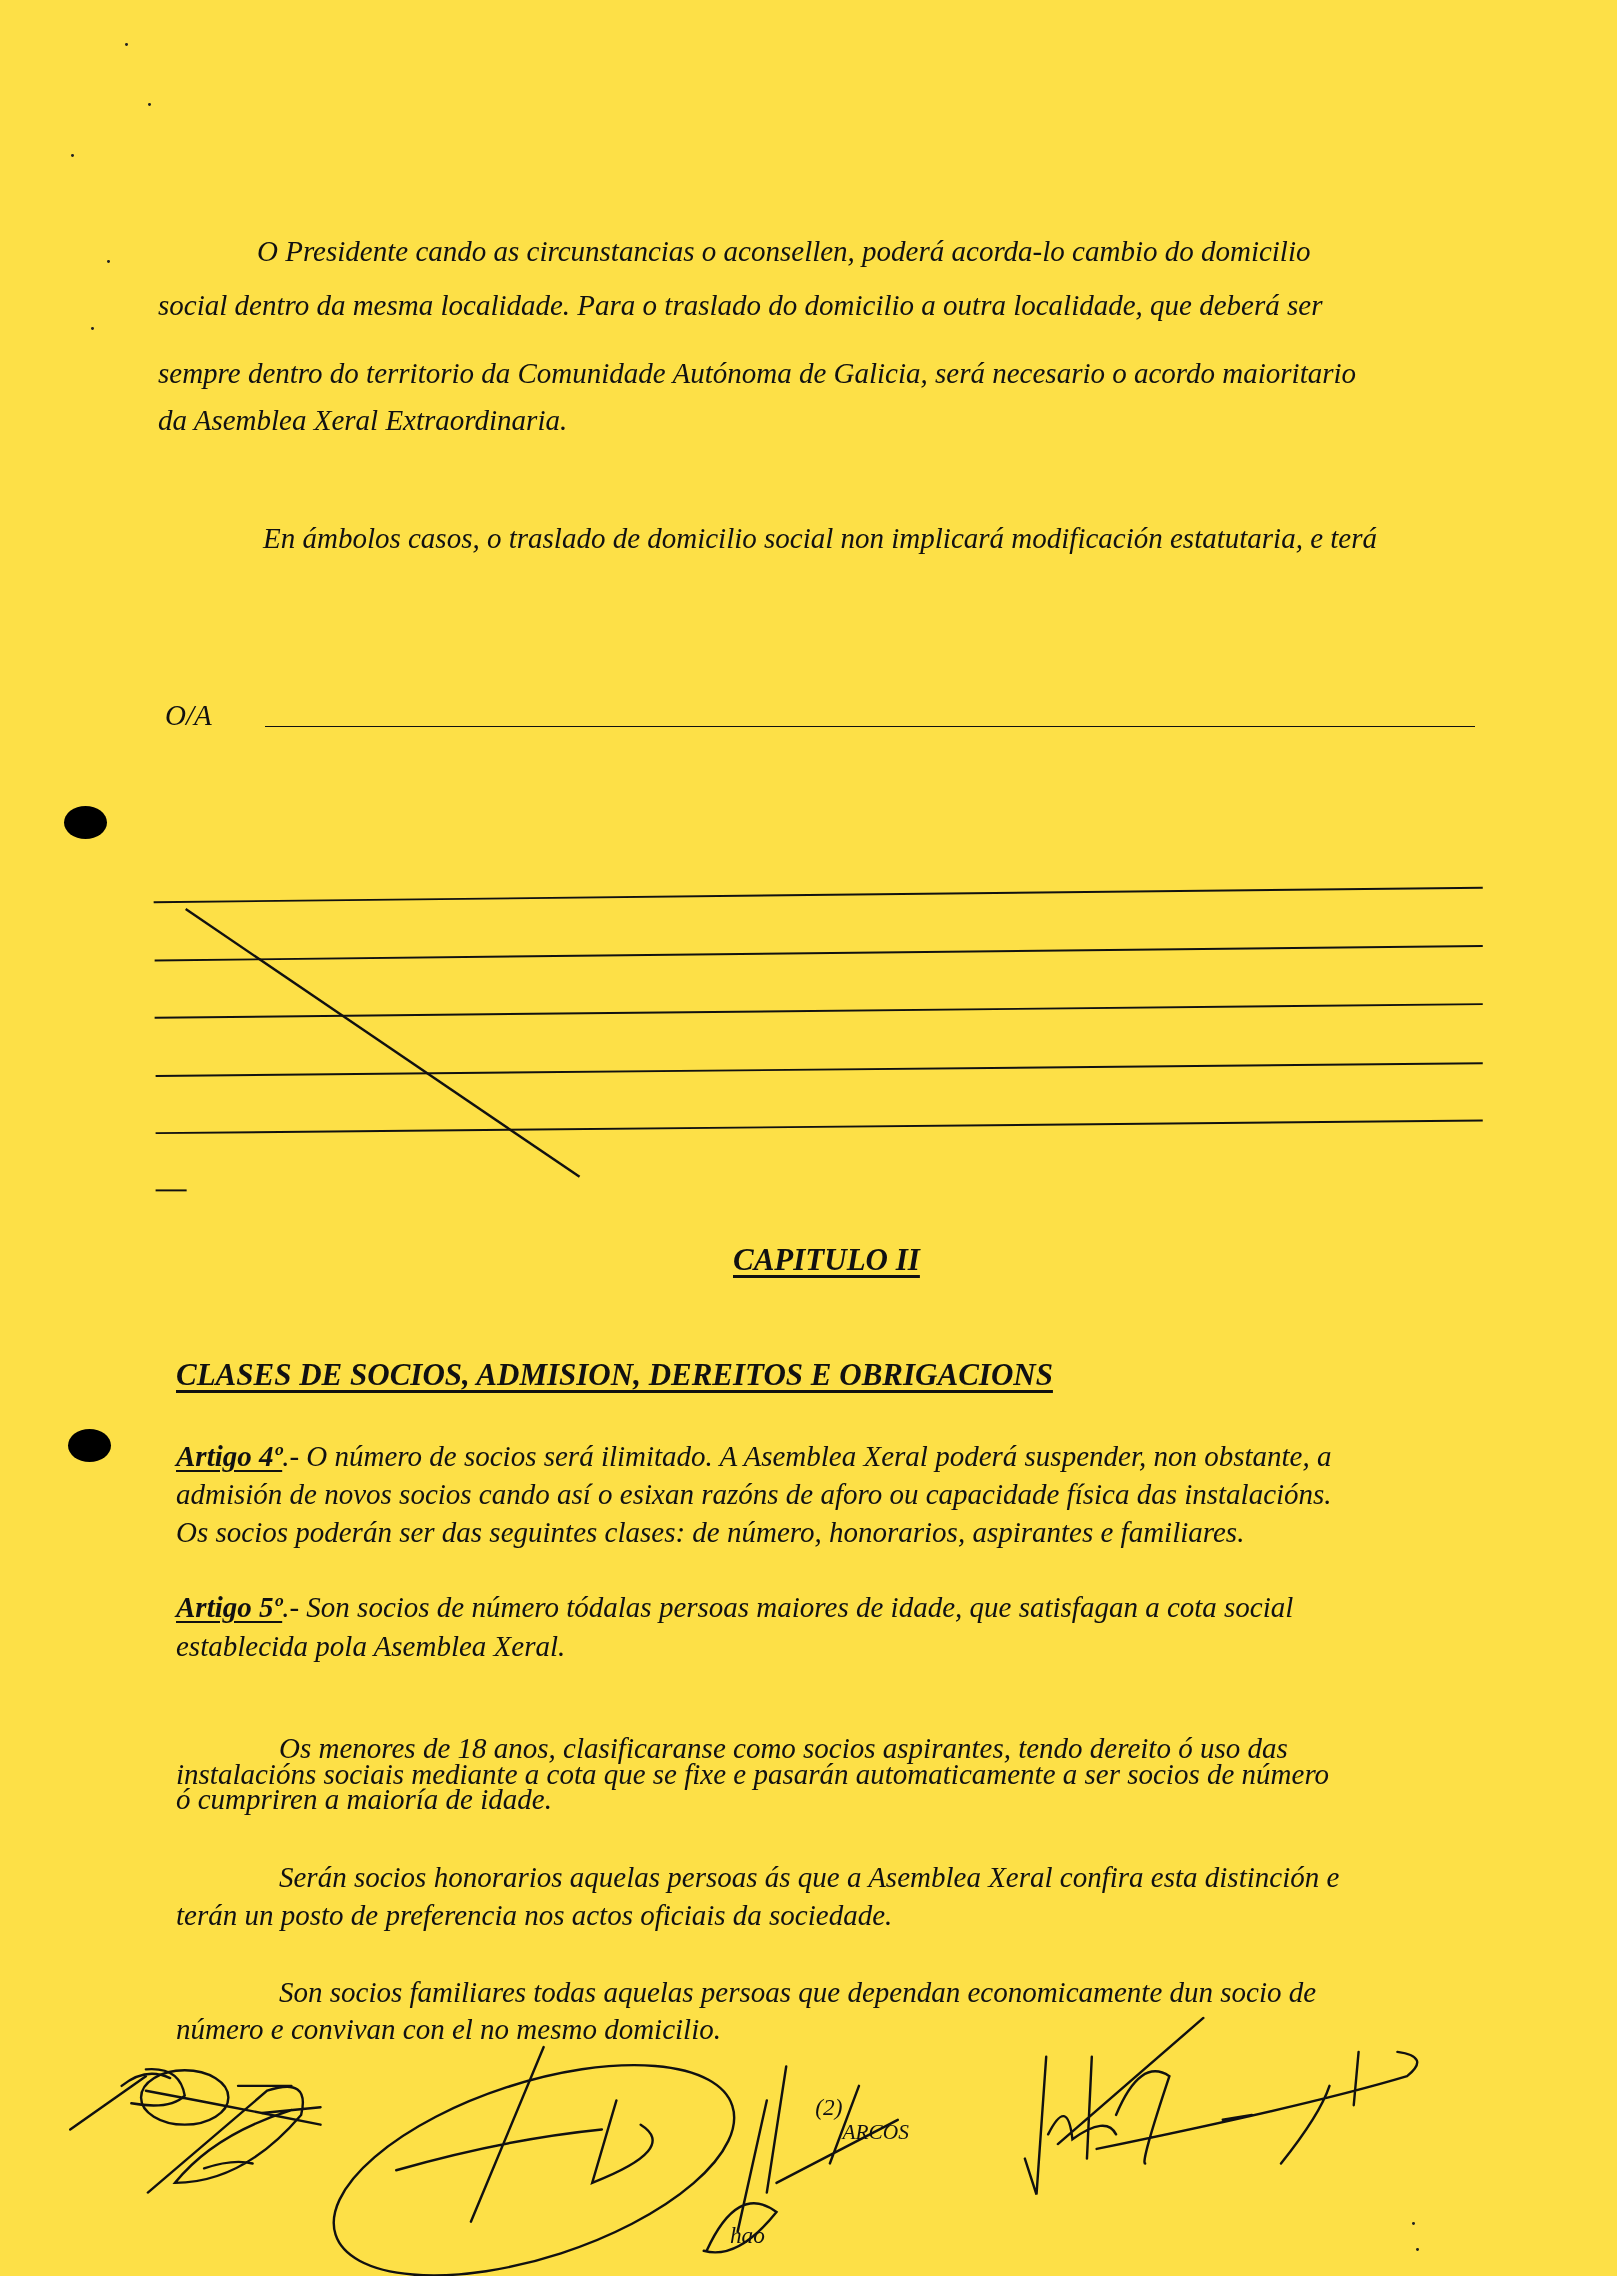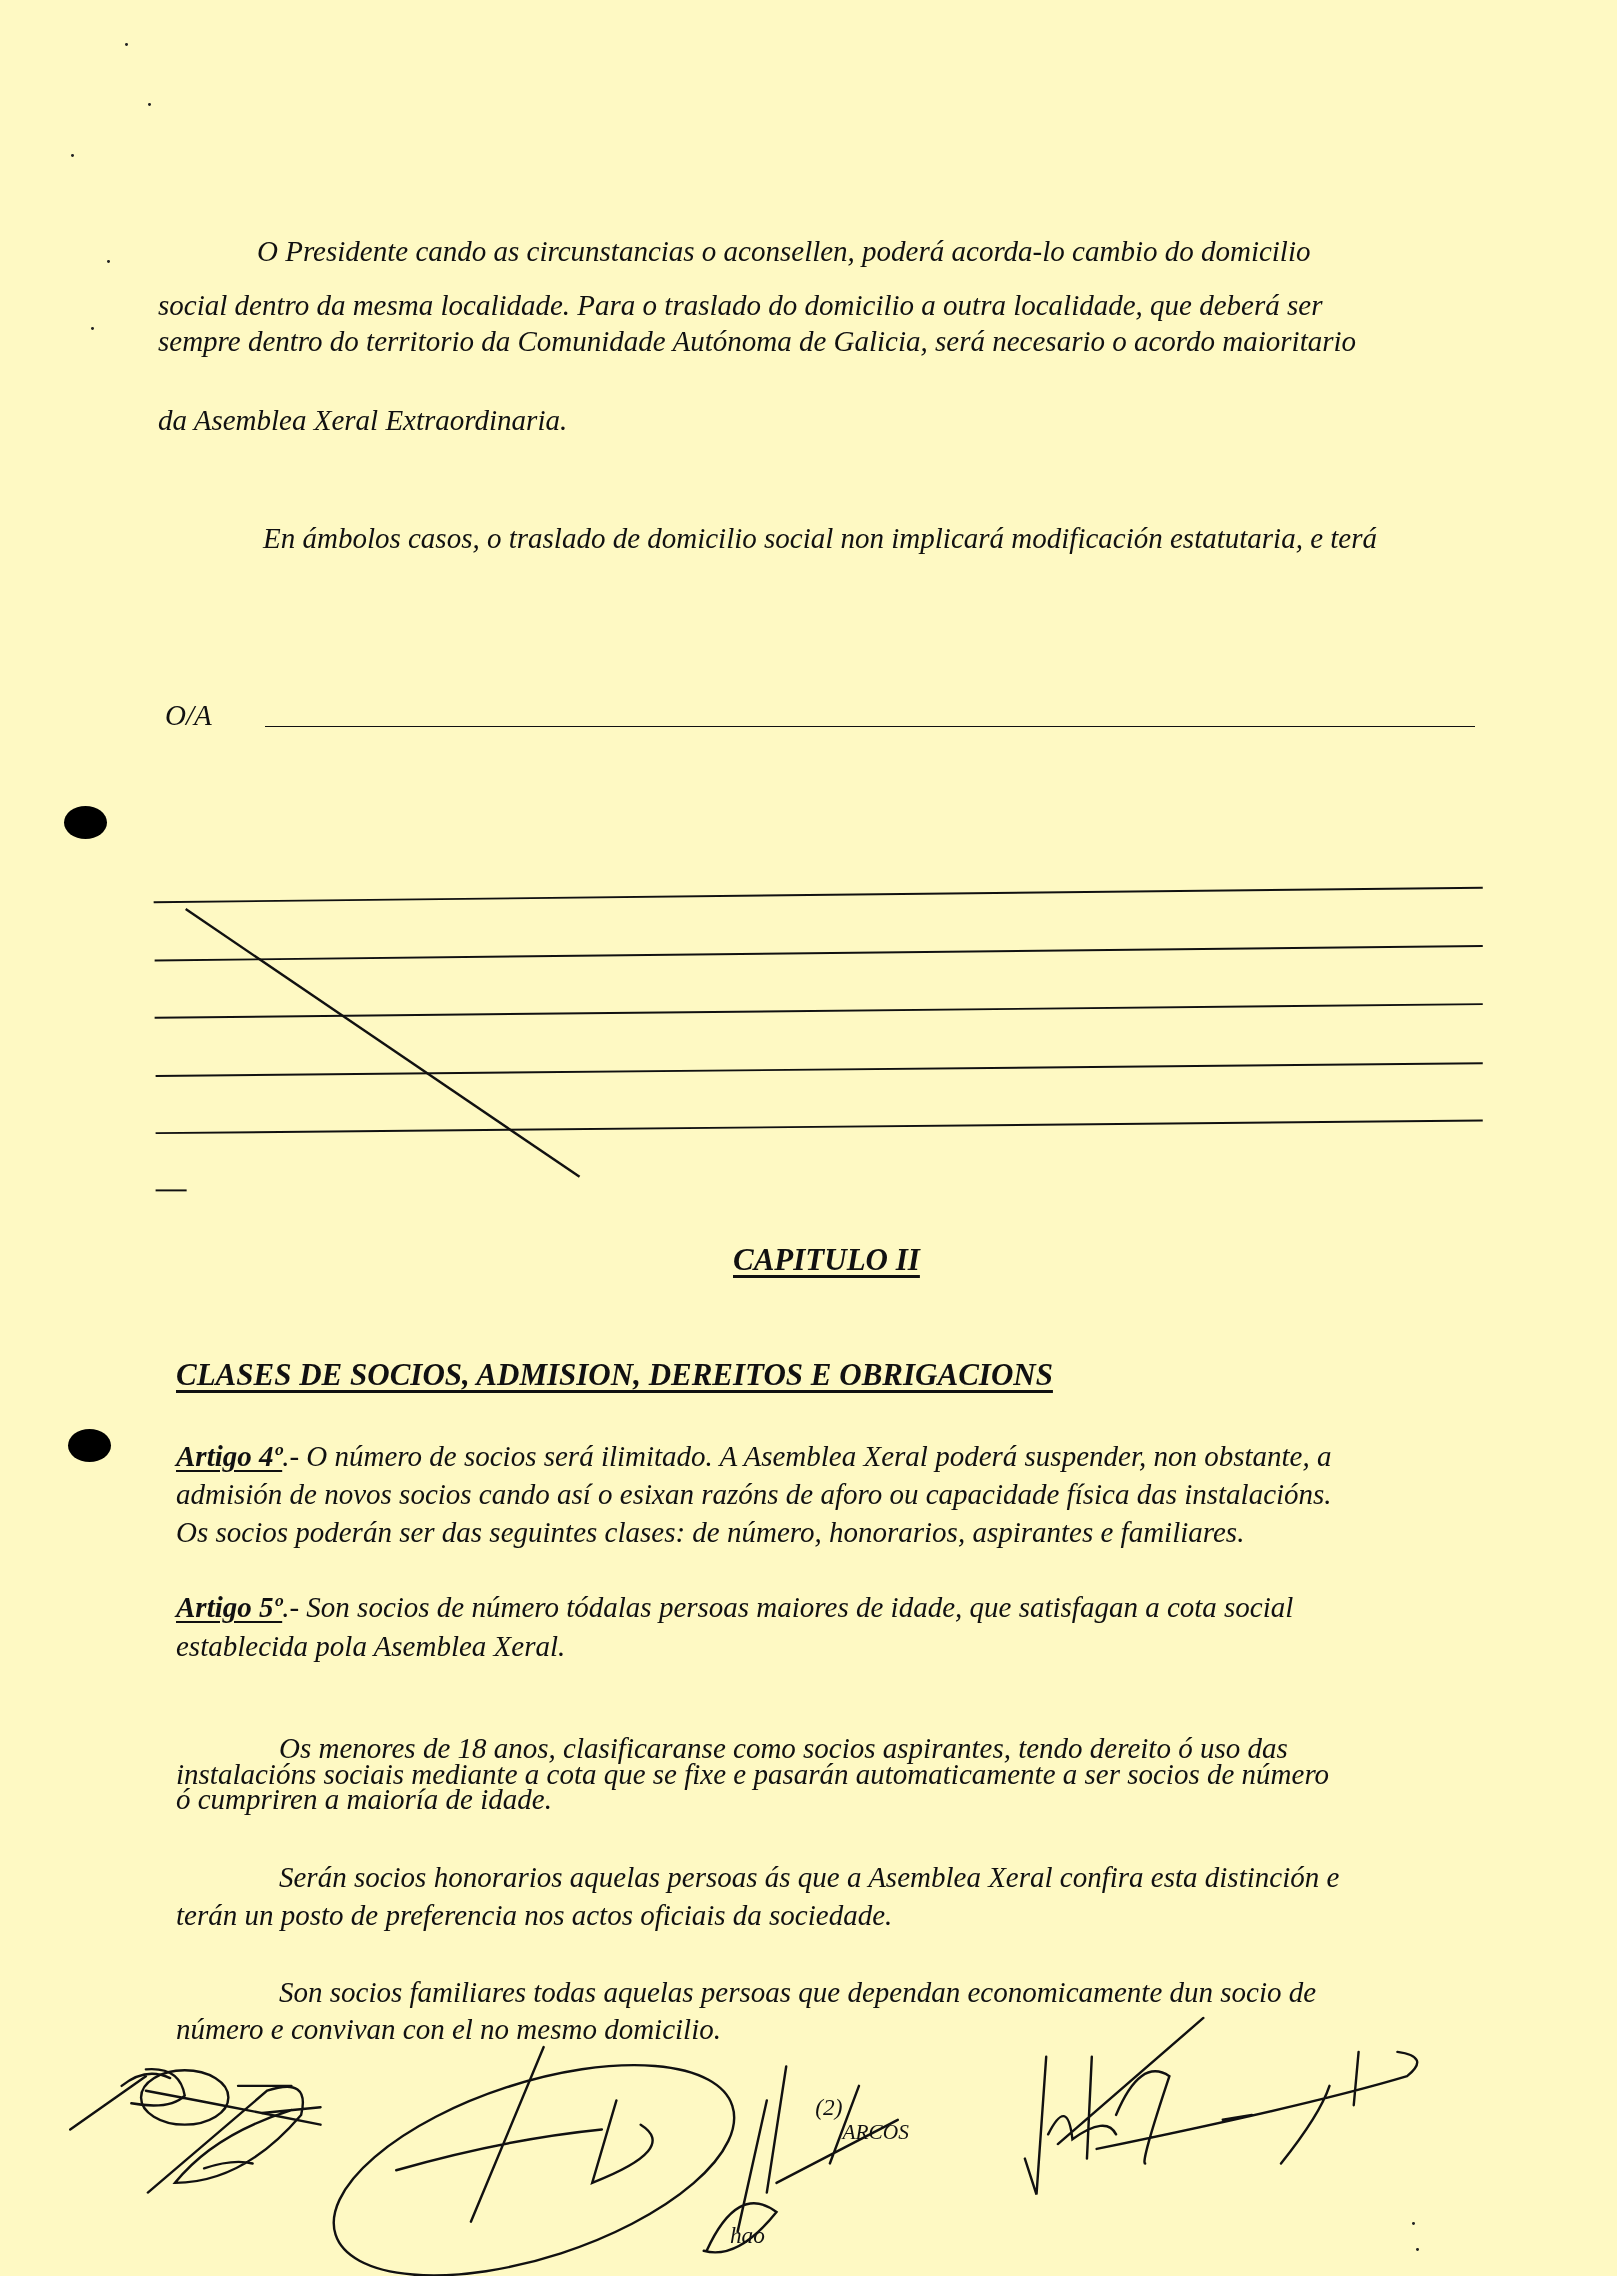--- a/index.html
+++ b/index.html
@@ -1,18 +1,18 @@
 <!DOCTYPE html>
 <html><head>
 <meta charset="utf-8">
 <style>
   html, body { margin: 0; padding: 0; background: #ffffff; }
   body { width: 1618px; height: 2276px; position: relative; overflow: hidden;
          font-family: "Liberation Serif", "DejaVu Serif", serif; color: #111; }
-  .page { position: absolute; inset: 0; background: #fef9c3; }
+  .page { position: absolute; inset: 0; background: #fde047; }
   .txt { position: absolute; font-style: italic; font-size: 29px; line-height: 1; white-space: nowrap; }
   .heading { position: absolute; font-style: italic; font-weight: bold; font-size: 31px;
              text-decoration: underline; text-decoration-thickness: 2.9px; text-underline-offset: 4.9px; white-space: nowrap; }
   .art-label { font-weight: bold; text-decoration: underline; text-decoration-thickness: 1.9px; text-underline-offset: 3.9px; }
   .hole { position: absolute; width: 43px; height: 33px; background: #000; border-radius: 50%; }
   .speck { position: absolute; width: 2.9px; height: 2.9px; background: #222; border-radius: 50%; }
   svg.overlay { position: absolute; left: 0; top: 0; }
 </style>
 </head>
 <body>
@@ -23,21 +23,21 @@
   <div class="speck" style="left:148px;top:103px;"></div>
   <div class="speck" style="left:71px;top:154px;"></div>
   <div class="speck" style="left:107px;top:260px;"></div>
   <div class="speck" style="left:91px;top:327px;"></div>
 
   <div class="hole" style="left:64px;top:806px;"></div>
   <div class="hole" style="left:68px;top:1429px;"></div>
 
   <div class="txt" style="left:257px;top:237px;">O Presidente cando as circunstancias o aconsellen, poderá acorda-lo cambio do domicilio</div>
   <div class="txt" style="left:158px;top:291px;">social dentro da mesma localidade. Para o traslado do domicilio a outra localidade, que deberá ser</div>
-  <div class="txt" style="left:158px;top:327px;">sempre dentro do territorio da Comunidade Autónoma de Galicia, será necesario o acordo maioritario</div>
+  <div class="txt" style="left:158px;top:359px;">sempre dentro do territorio da Comunidade Autónoma de Galicia, será necesario o acordo maioritario</div>
   <div class="txt" style="left:158px;top:406px;">da Asemblea Xeral Extraordinaria.</div>
 
   <div class="txt" style="left:263px;top:524px;">En ámbolos casos, o traslado de domicilio social non implicará modificación estatutaria, e terá</div>
 
   <div class="txt" style="left:165px;top:701px;">O/A</div>
   <div style="position:absolute;left:265px;top:697px;width:1210px;height:29px;border-bottom:1.9px solid #111;"></div>
 
   <svg class="overlay" width="1618" height="2276" viewBox="0 0 1667 2346">
     <line x1="158" y1="930" x2="1528" y2="915" stroke="#111" stroke-width="2"></line>
     <line x1="159" y1="990" x2="1528" y2="975" stroke="#111" stroke-width="2"></line>

